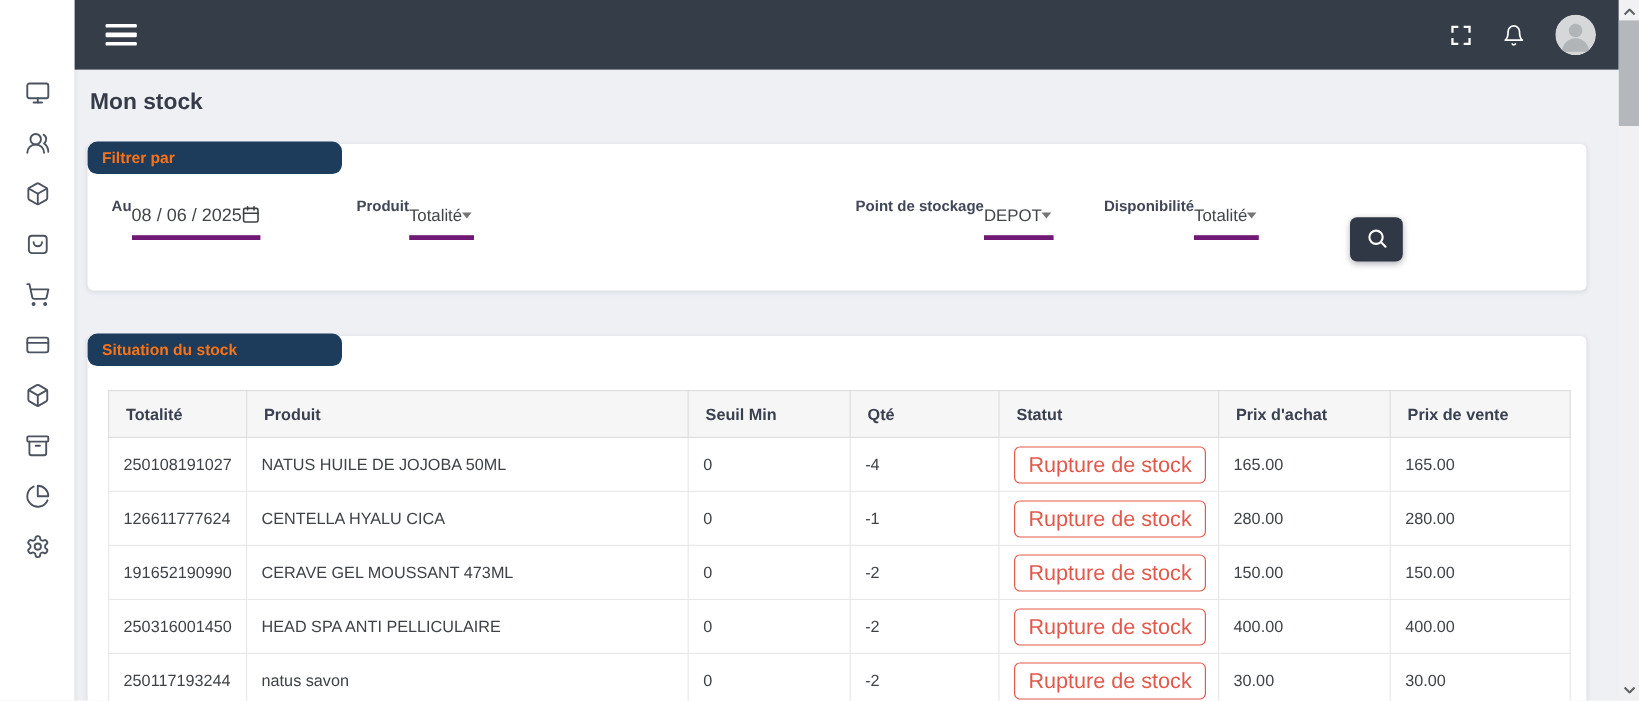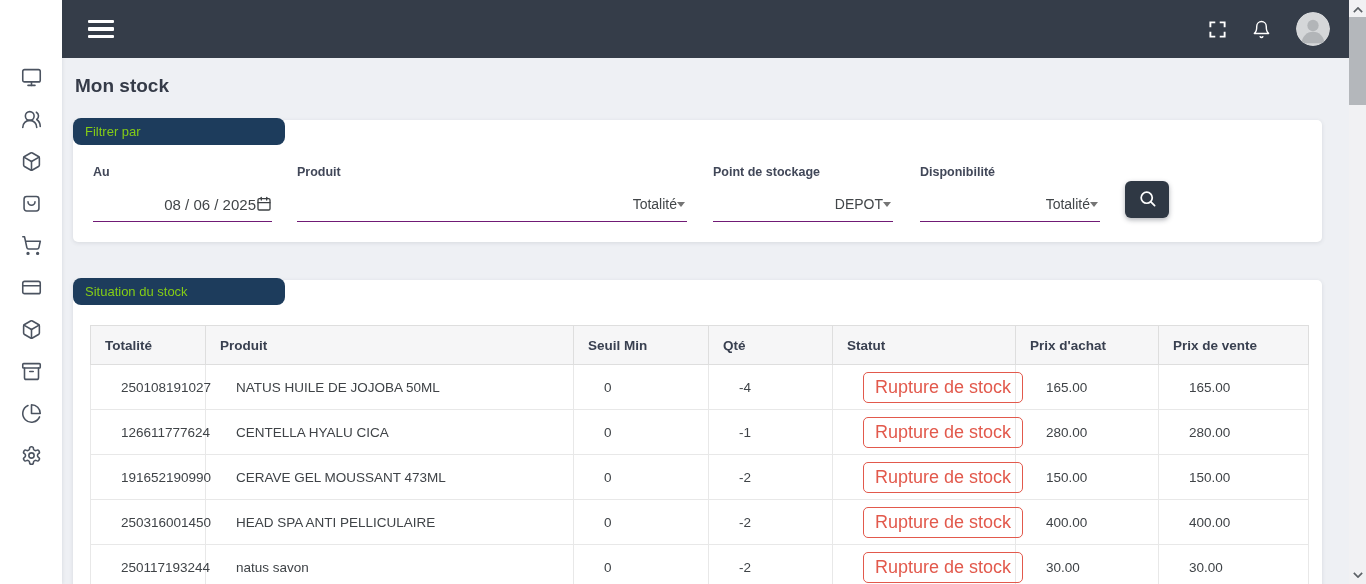--- a/index.html
+++ b/index.html
@@ -30,49 +30,49 @@
   .scroll-arrow.down{bottom:2px;}
   .scroll-thumb{position:absolute;left:0;top:17px;width:17px;height:88px;background:#b4b7bb;cursor:pointer;}
 
   
   .main{position:absolute;left:62px;top:58px;width:1287px;height:526px;overflow:hidden;}
   .page-title{margin:17px 0 0 13px;font-size:19px;font-weight:bold;color:#353b48;}
 
   .panel{position:relative;background:#ffffff;border-radius:5px;margin-left:11px;width:1249px;
     box-sizing:border-box;box-shadow:0 1px 4px rgba(50,55,75,.12);}
   .panel-badge{position:absolute;top:-2px;left:0;width:212px;height:27px;box-sizing:border-box;
-    background:#1d3c5c;border-radius:8px;color:#84cc16;font-size:13px;font-weight:normal;
+    background:#1d3c5c;border-radius:8px;color:#f97316;font-size:13px;font-weight:bold;
     line-height:27px;padding-left:12px;}
 
   
   .panel-filter{margin-top:23px;height:122px;padding:45px 20px 0 20px;}
   .filter-row{display:flex;align-items:flex-start;}
-  .field{display:flex;flex-direction:column;}
+  .field{display:flex;}
   .field-label{font-size:12.5px;font-weight:bold;color:#414758;margin-bottom:11px;}
-  .field-control{border-bottom:1px solid #701a75;display:flex;align-items:center;
+  .field-control{border-bottom:4px solid #701a75;display:flex;align-items:center;
     justify-content:flex-end;height:28px;font-size:15px;color:#424649;padding-bottom:3px;cursor:pointer;}
   .field-control.select{font-size:14px;}
   .f-date{width:179px;margin-right:25px;}
   .f-produit{width:390px;margin-right:26px;}
   .f-stockage{width:180px;margin-right:27px;}
   .f-dispo{width:180px;margin-right:25px;}
   .cal-icon{color:#3c4043;display:flex;}
   .sel-arrow{width:0;height:0;border-left:4.5px solid transparent;border-right:4.5px solid transparent;
     border-top:5px solid #757575;margin-right:2px;}
   .search-btn{width:44px;height:37px;background:#2f3844;border:none;border-radius:6px;
     display:flex;align-items:center;justify-content:center;margin-top:16px;cursor:pointer;
     box-shadow:0 2px 5px rgba(30,35,50,.35);color:#ffffff;}
 
   
   .panel-stock{margin-top:38px;height:310px;padding:45px 14px 0 17px;}
   table.stock{border-collapse:collapse;width:1218px;table-layout:fixed;}
   table.stock th{background:#f6f6f7;border:1px solid #dedede;text-align:left;font-weight:bold;
     color:#394050;font-size:13.5px;height:38px;padding:0 6px 0 14px;}
   table.stock td{border:1px solid #e8e8e8;font-size:13.5px;color:#3f4347;height:44px;
-    padding:0 6px 0 30px;background:#ffffff;}
+    padding:0 6px 0 12px;background:#ffffff;}
   .status-badge{display:inline-block;border:1px solid #e2594c;color:#e2594c;border-radius:5px;
     padding:4px 11px;font-size:18px;white-space:nowrap;}
 </style>
 </head>
 <body>
 
 <div class="screen">
 
   <nav class="sidebar">
     <div class="side-item">

